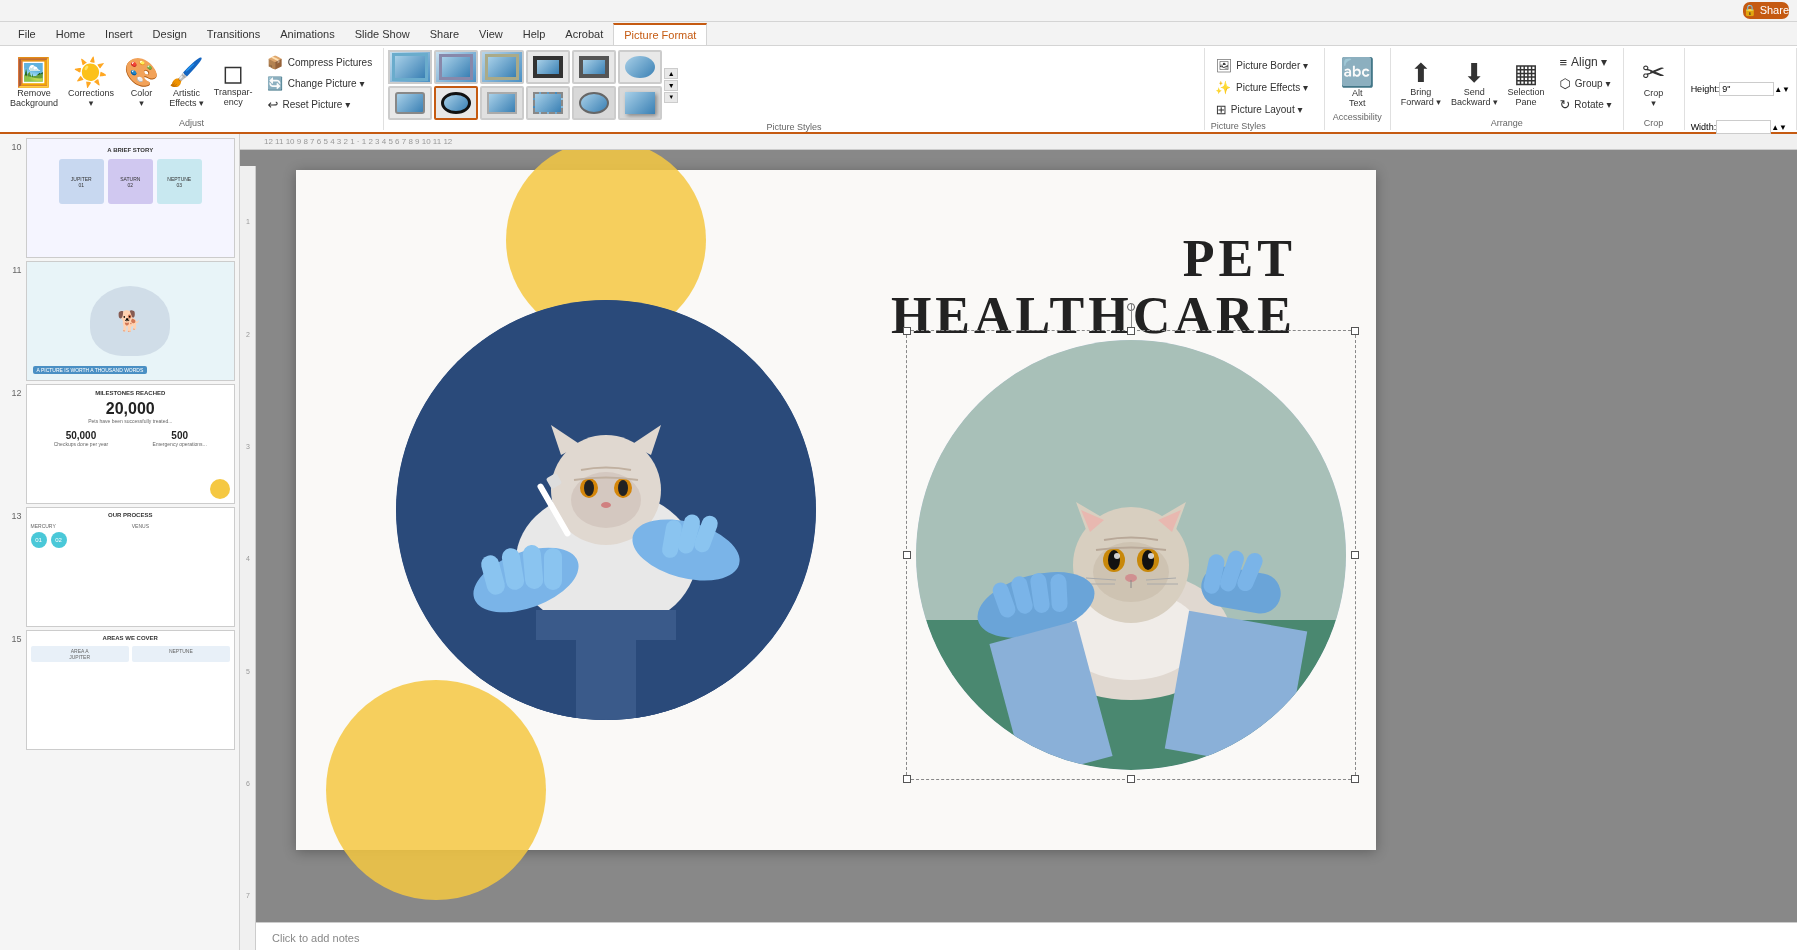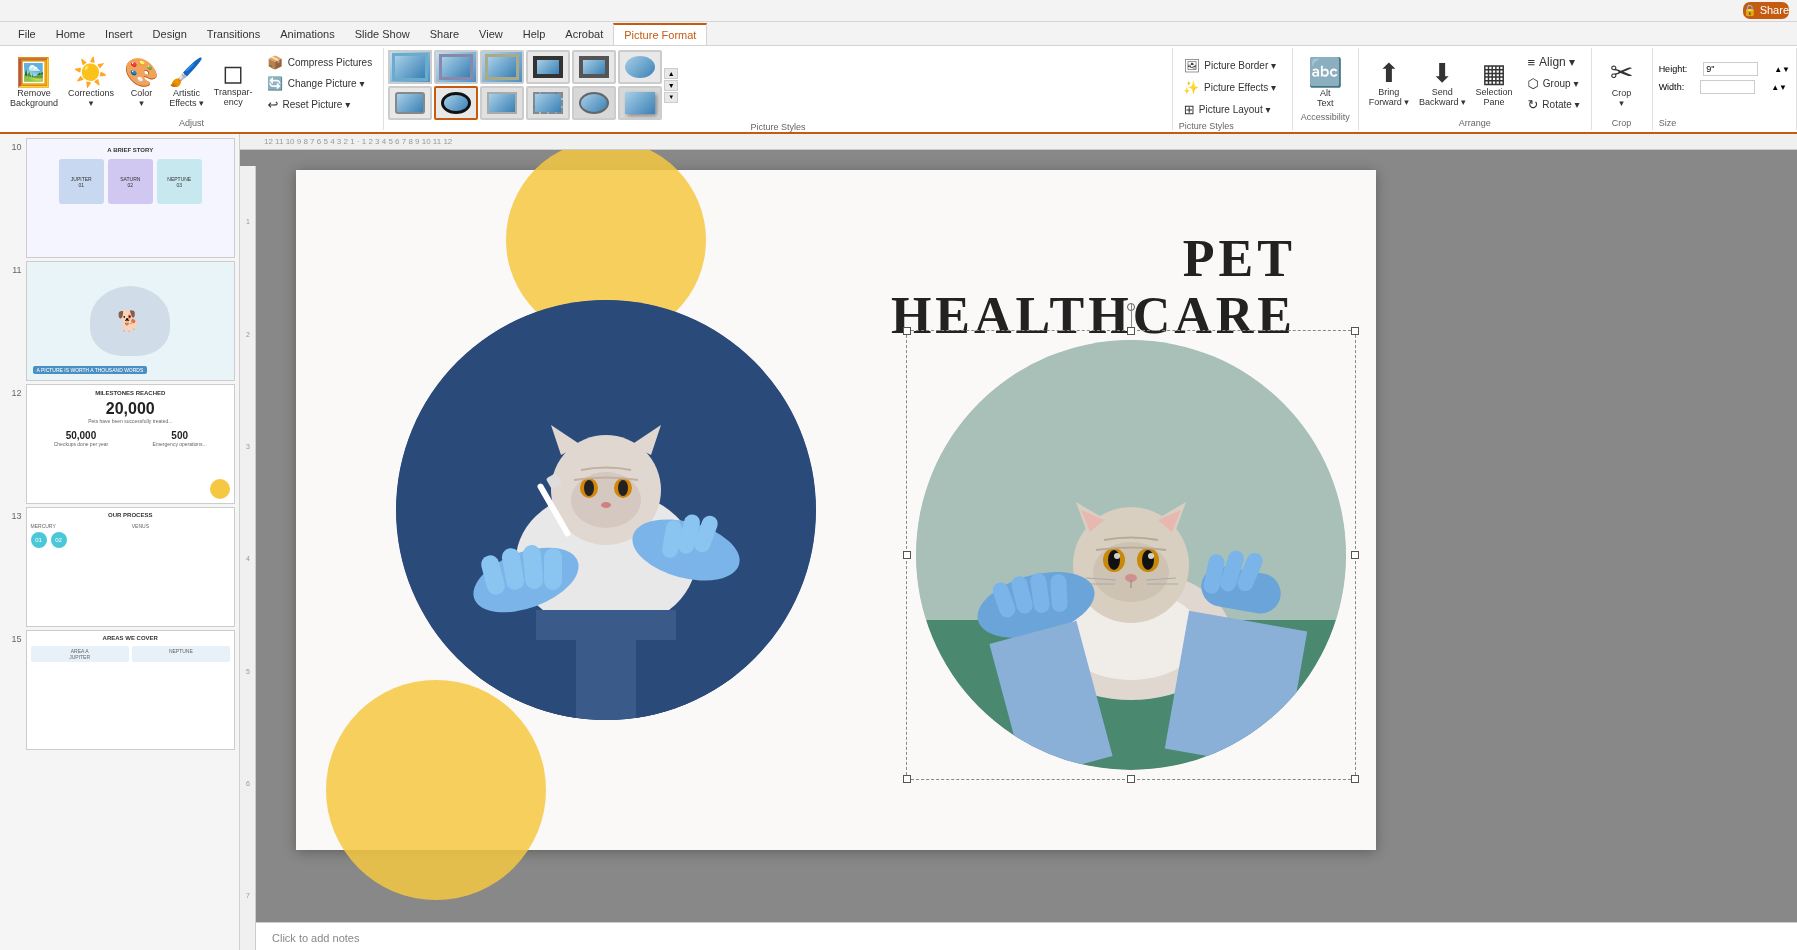--- a/index.html
+++ b/index.html
@@ -310,22 +310,23 @@
     }
     .slide-14-thumb {
       background: #faf9f7;
       width: 100%;
       height: 100%;
       position: relative;
     }
     .size-input-row {
       display: flex;
       align-items: center;
-      gap: 16px;
+      gap: 0;
       font-size: 9px;
+      margin-top: 20px;
     }
     .size-input {
       width: 55px;
       height: 14px;
       border: 1px solid #ccc;
       font-size: 9px;
       padding: 0 2px;
     }
 
     .accessibility-group {

